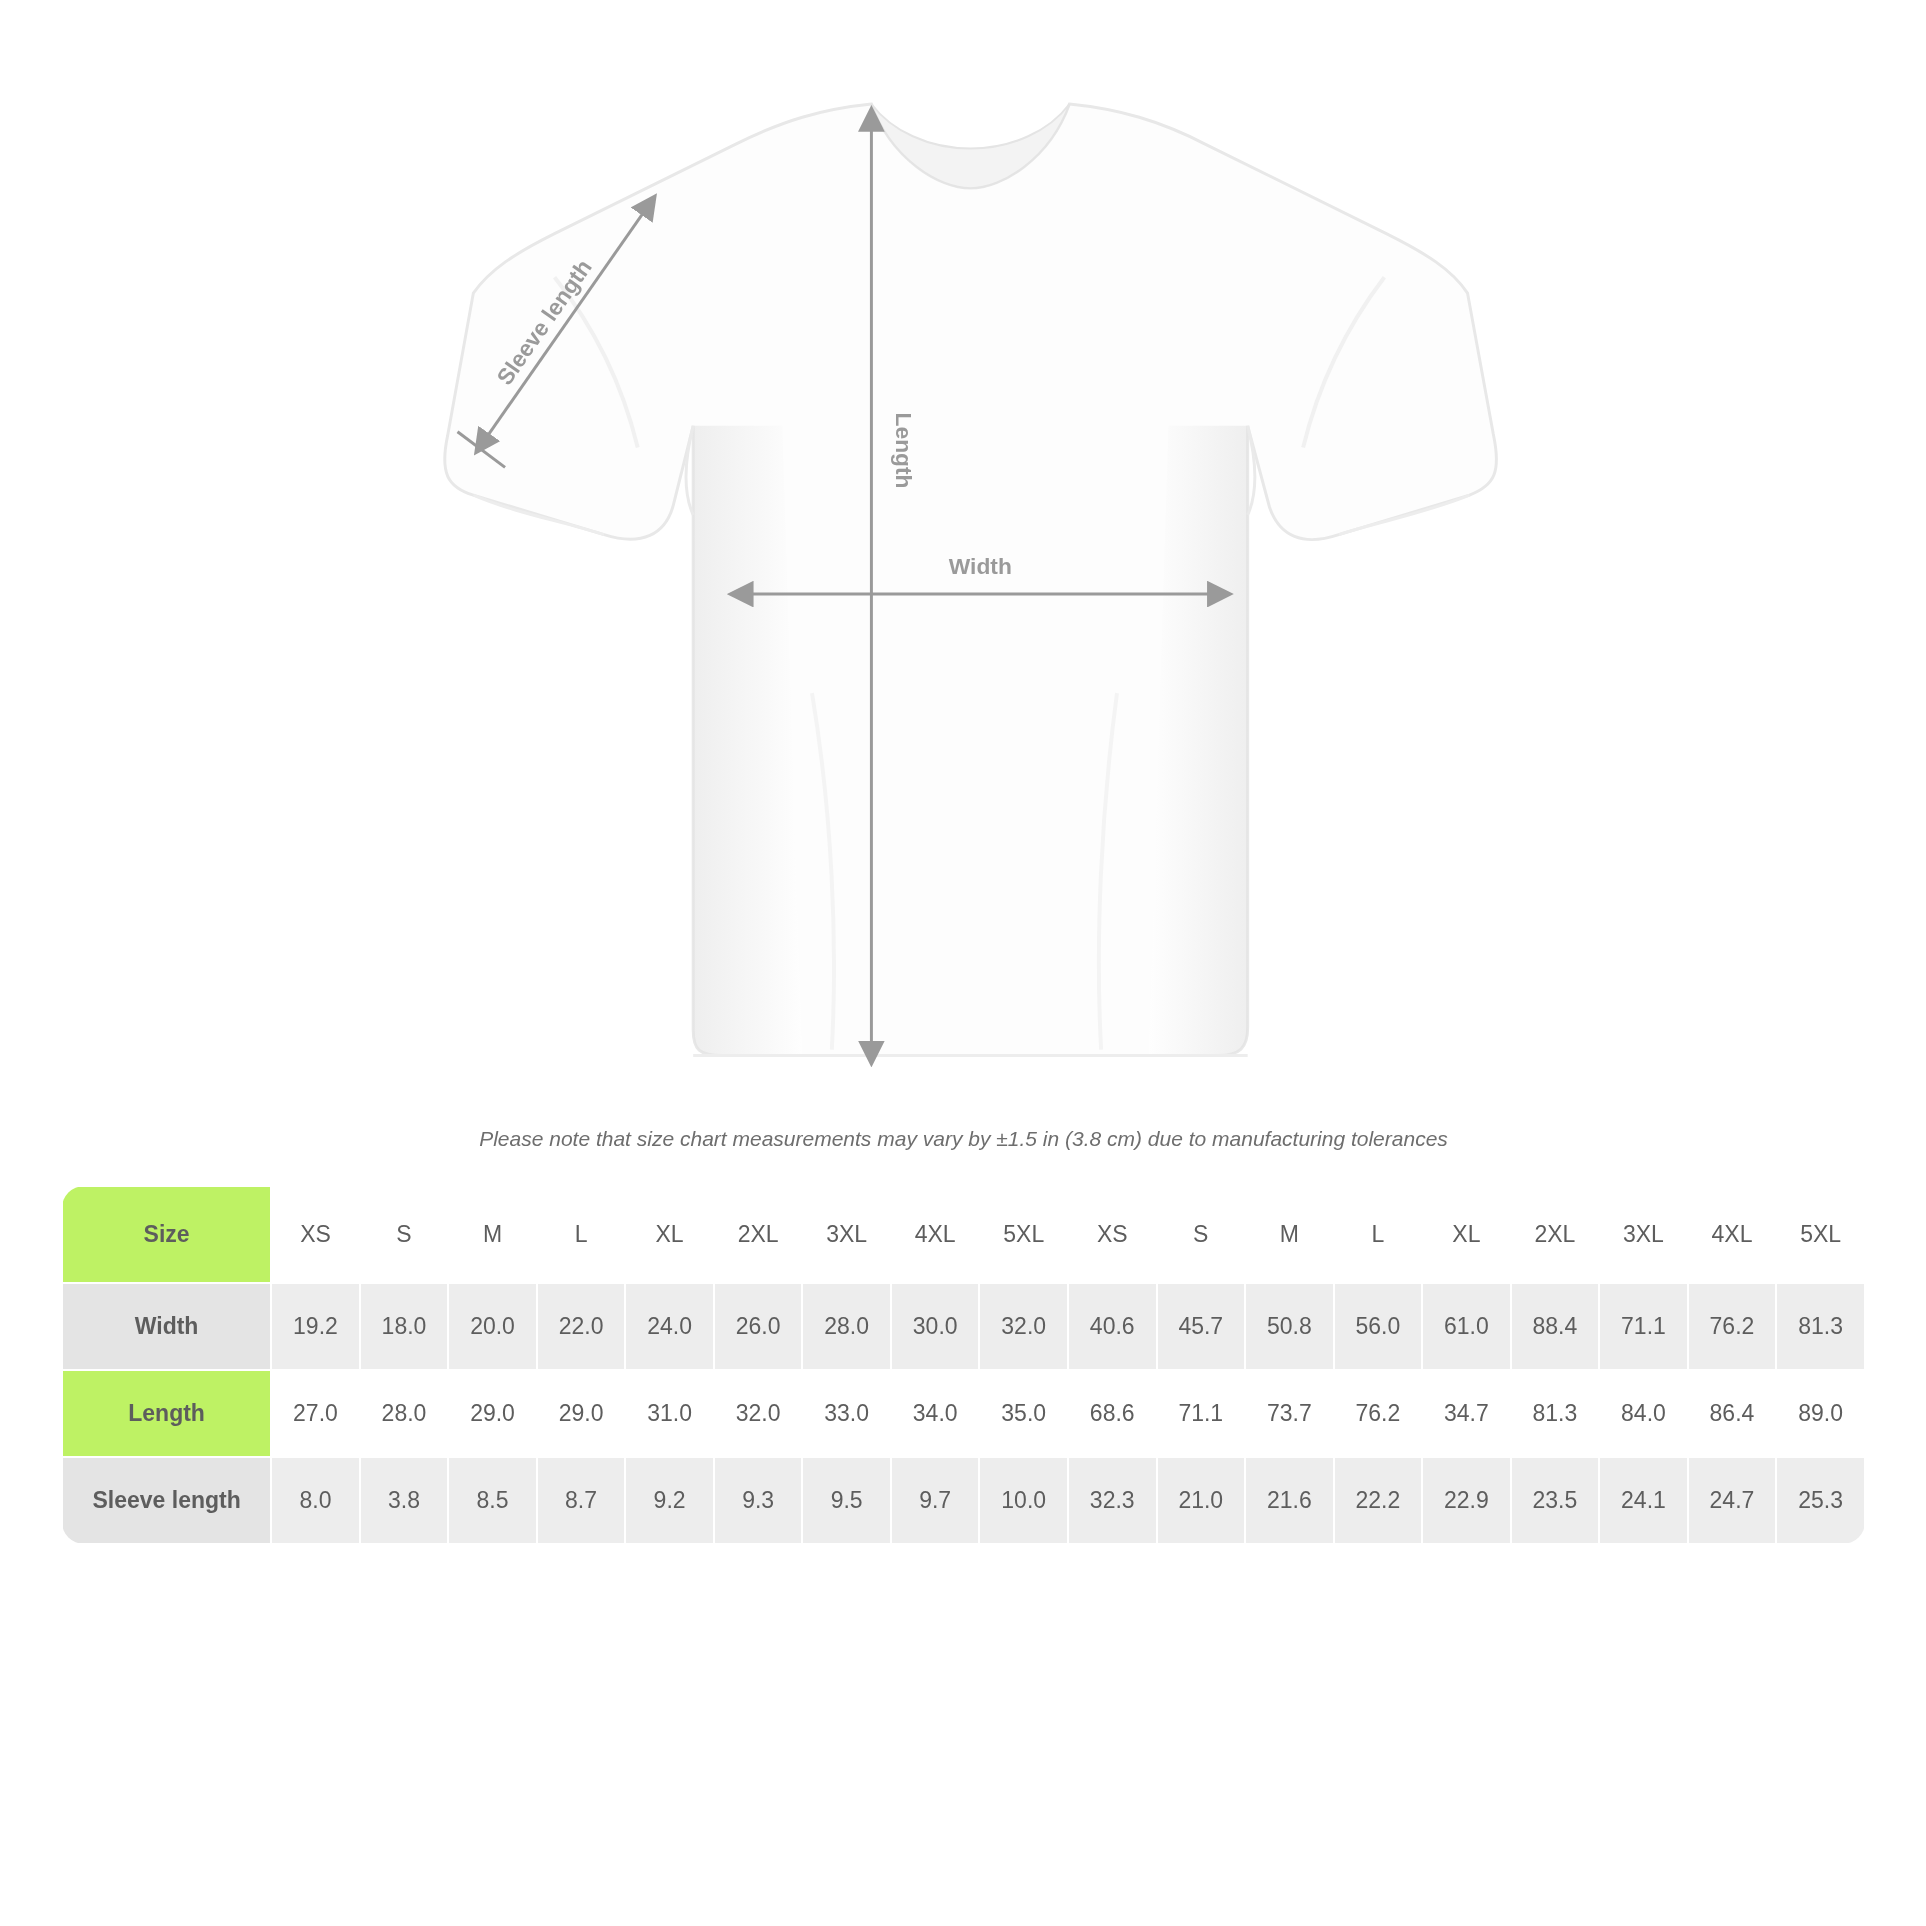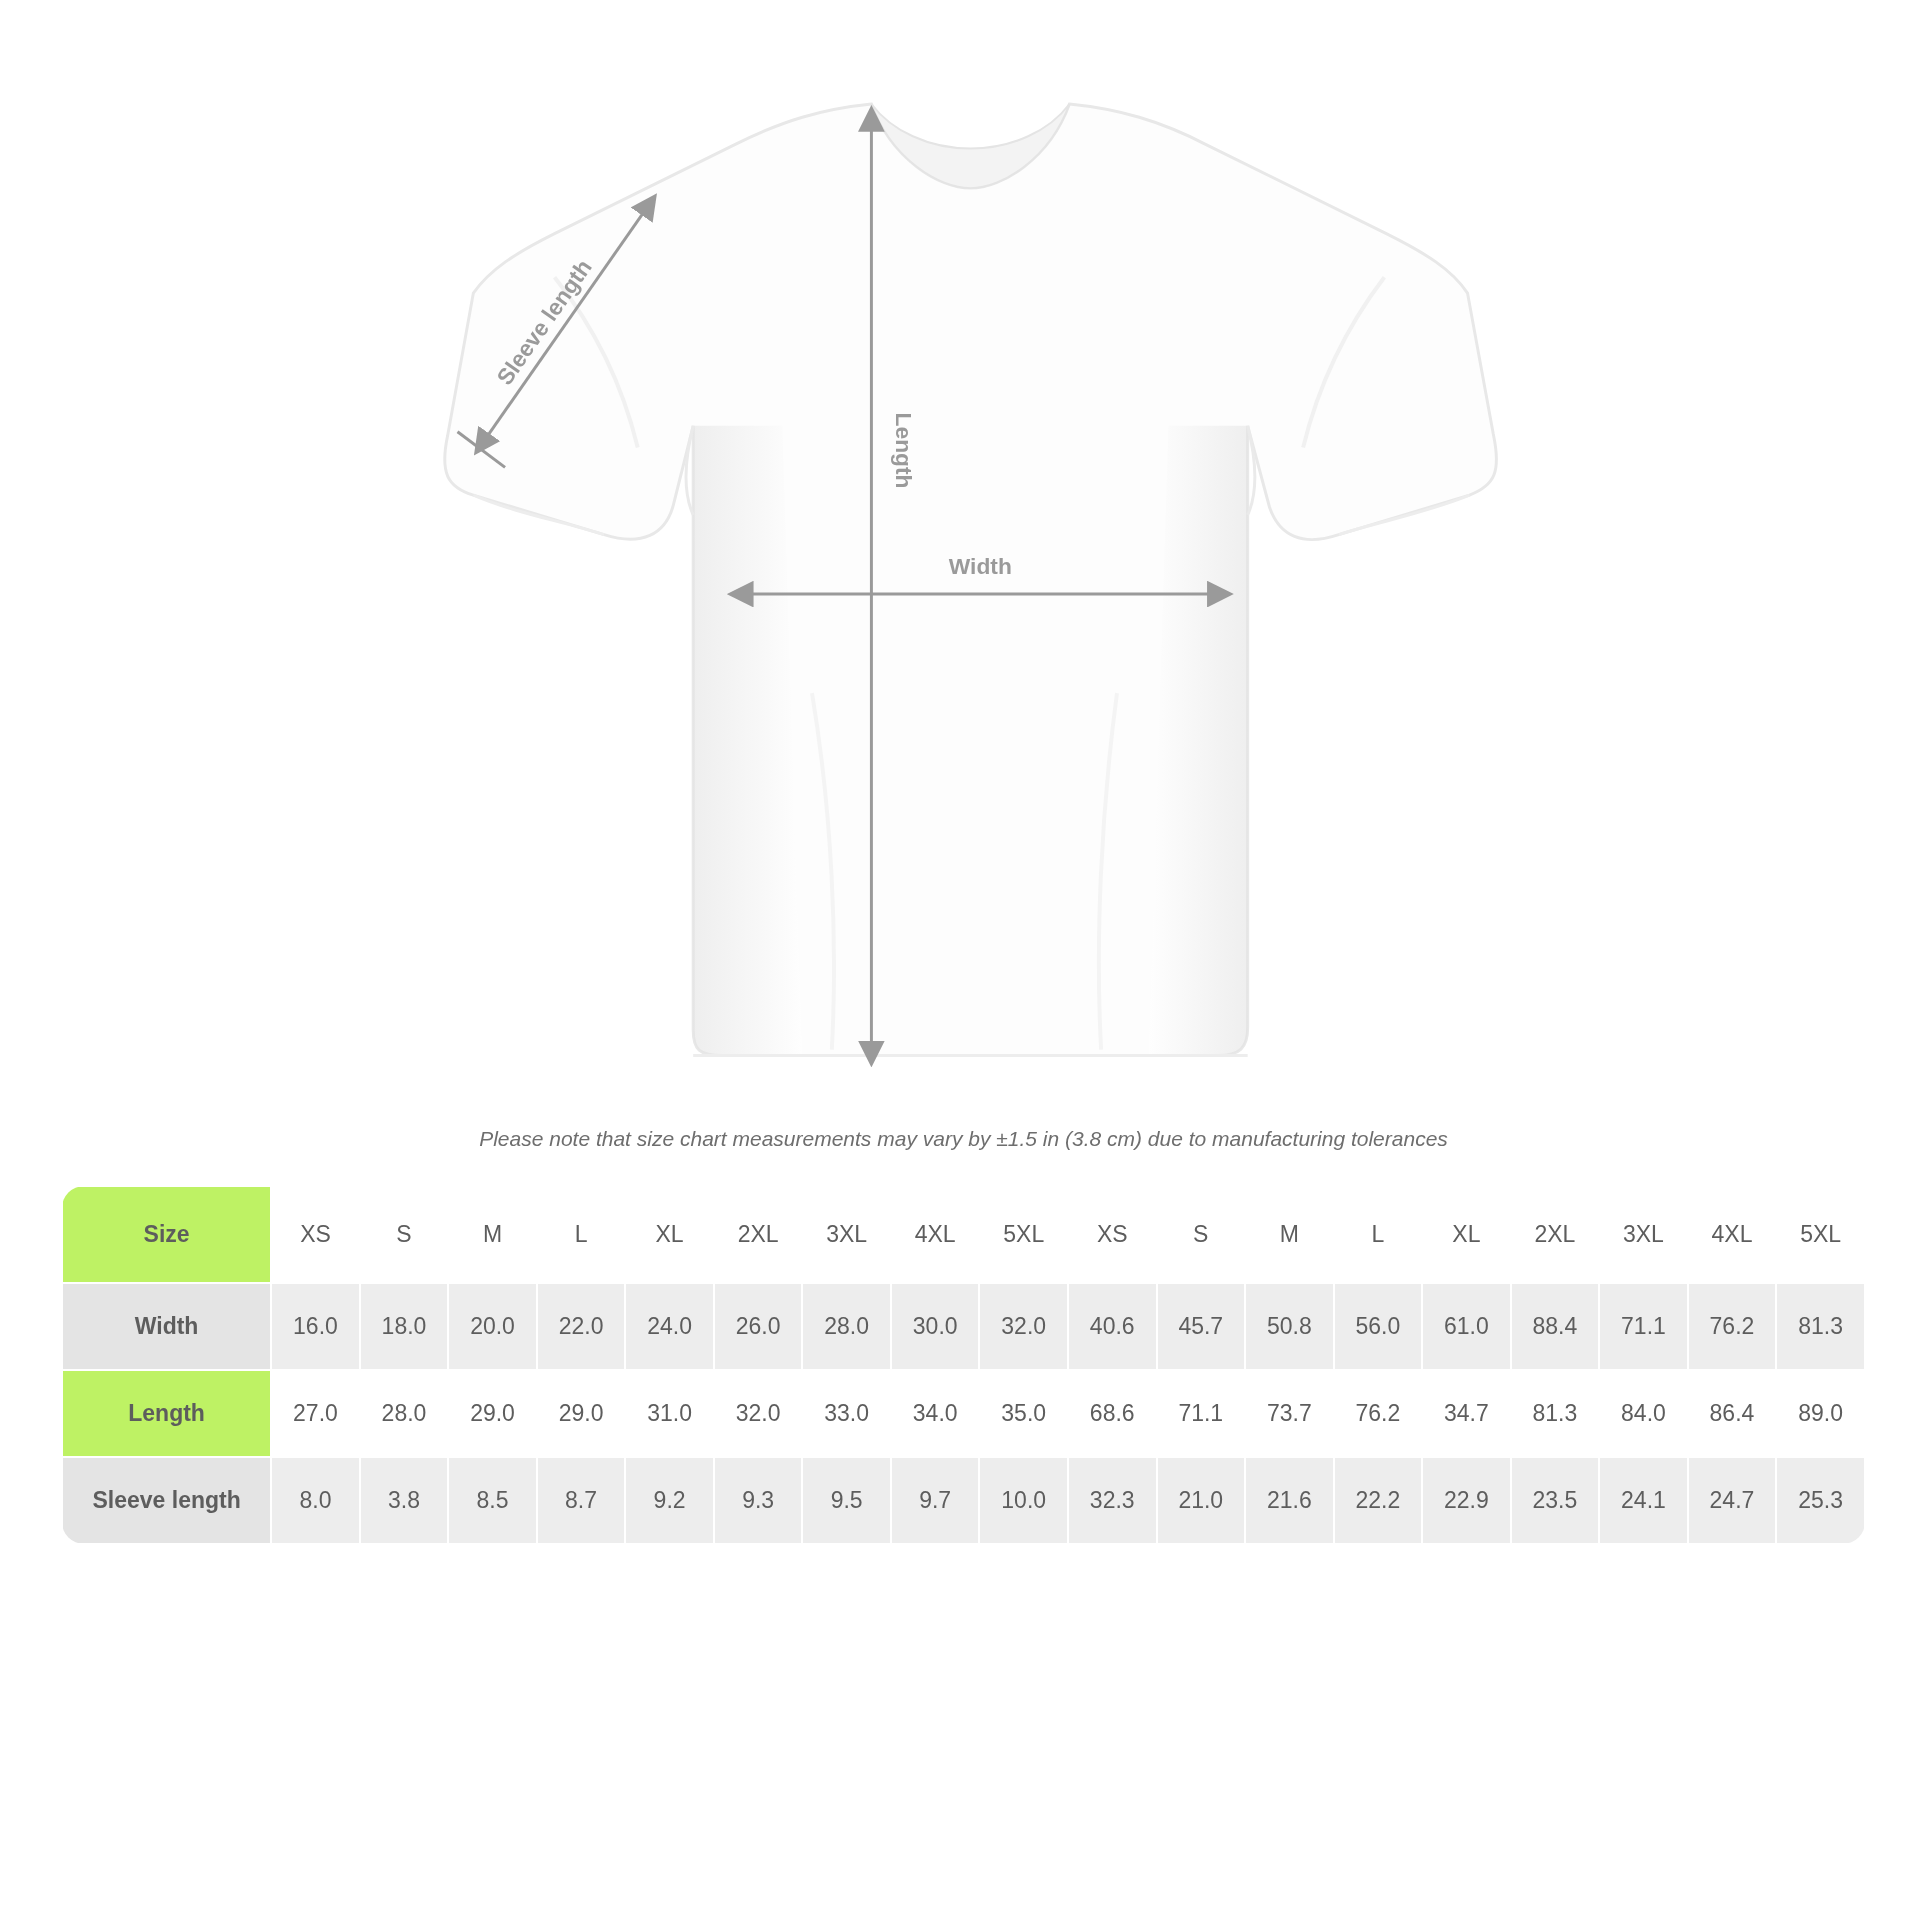--- a/index.html
+++ b/index.html
@@ -232,21 +232,21 @@
           <td class="col-head">L</td>
           <td class="col-head">XL</td>
           <td class="col-head">2XL</td>
           <td class="col-head">3XL</td>
           <td class="col-head">4XL</td>
           <td class="col-head">5XL</td>
         </tr>
 
         <tr class="band-gray">
           <td class="row-label">Width</td>
-          <td>16.0</td>
+          <td>19.2</td>
           <td>18.0</td>
           <td>20.0</td>
           <td>22.0</td>
           <td>24.0</td>
           <td>26.0</td>
           <td>28.0</td>
           <td>30.0</td>
           <td>32.0</td>
           <td>40.6</td>
           <td>45.7</td>

